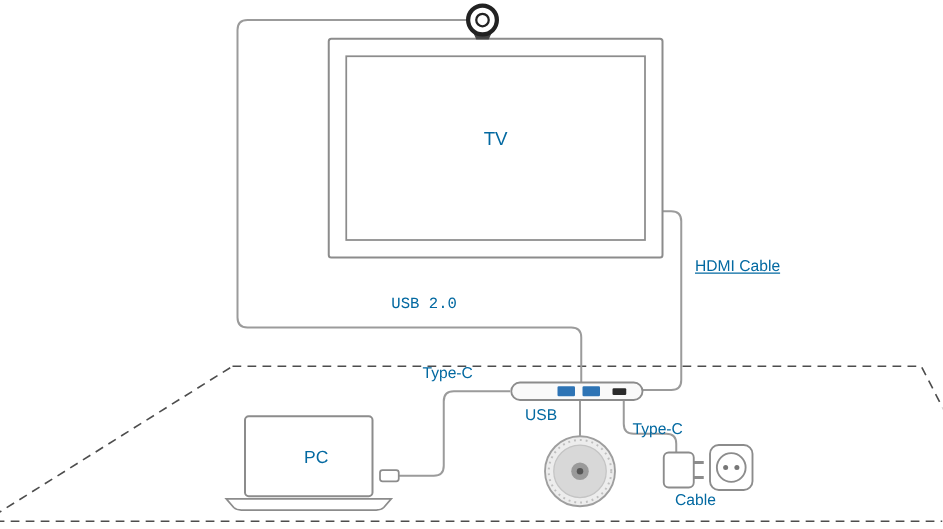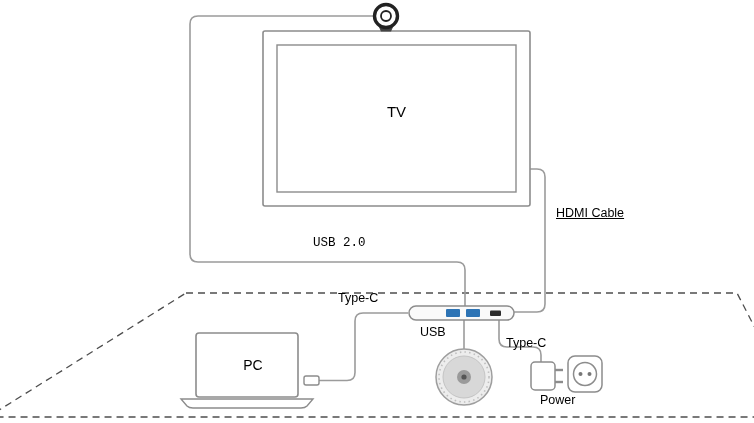--- a/index.html
+++ b/index.html
@@ -15,21 +15,21 @@
     background: #ffffff;
     overflow: hidden;
   }
   .diagram svg {
     position: absolute;
     left: 0;
     top: 0;
   }
   .lbl {
     position: absolute;
-    color: #000000;
+    color: #0369a1;
     font-size: 12.5px;
     white-space: nowrap;
     user-select: none;
   }
   .lbl-center {
     text-align: center;
   }
   .lbl-tv {
     left: 277px; top: 103px; width: 239px;
     font-size: 15px;
@@ -120,14 +120,14 @@
   <div class="lbl lbl-usb2">USB 2.0</div>
 
   <div class="lbl lbl-hdmi">HDMI Cable</div>
 
   <div class="lbl lbl-typecl">Type-C</div>
 
   <div class="lbl lbl-usbhub">USB</div>
 
   <div class="lbl lbl-typecr">Type-C</div>
 
-  <div class="lbl lbl-power">Power</div>
+  <div class="lbl lbl-power">Cable</div>
 </div>
 
 </body></html>

